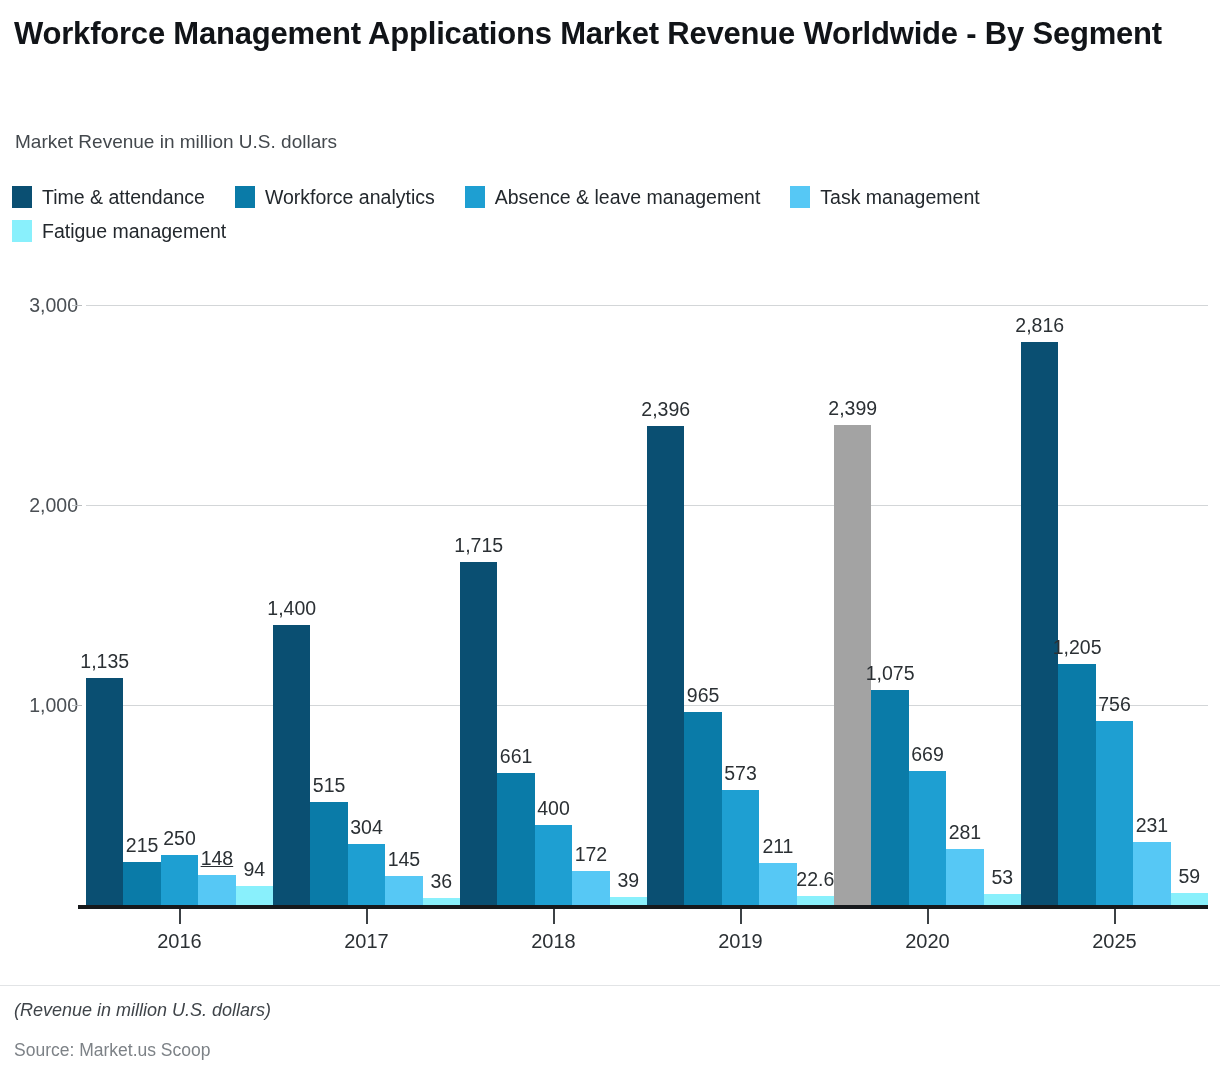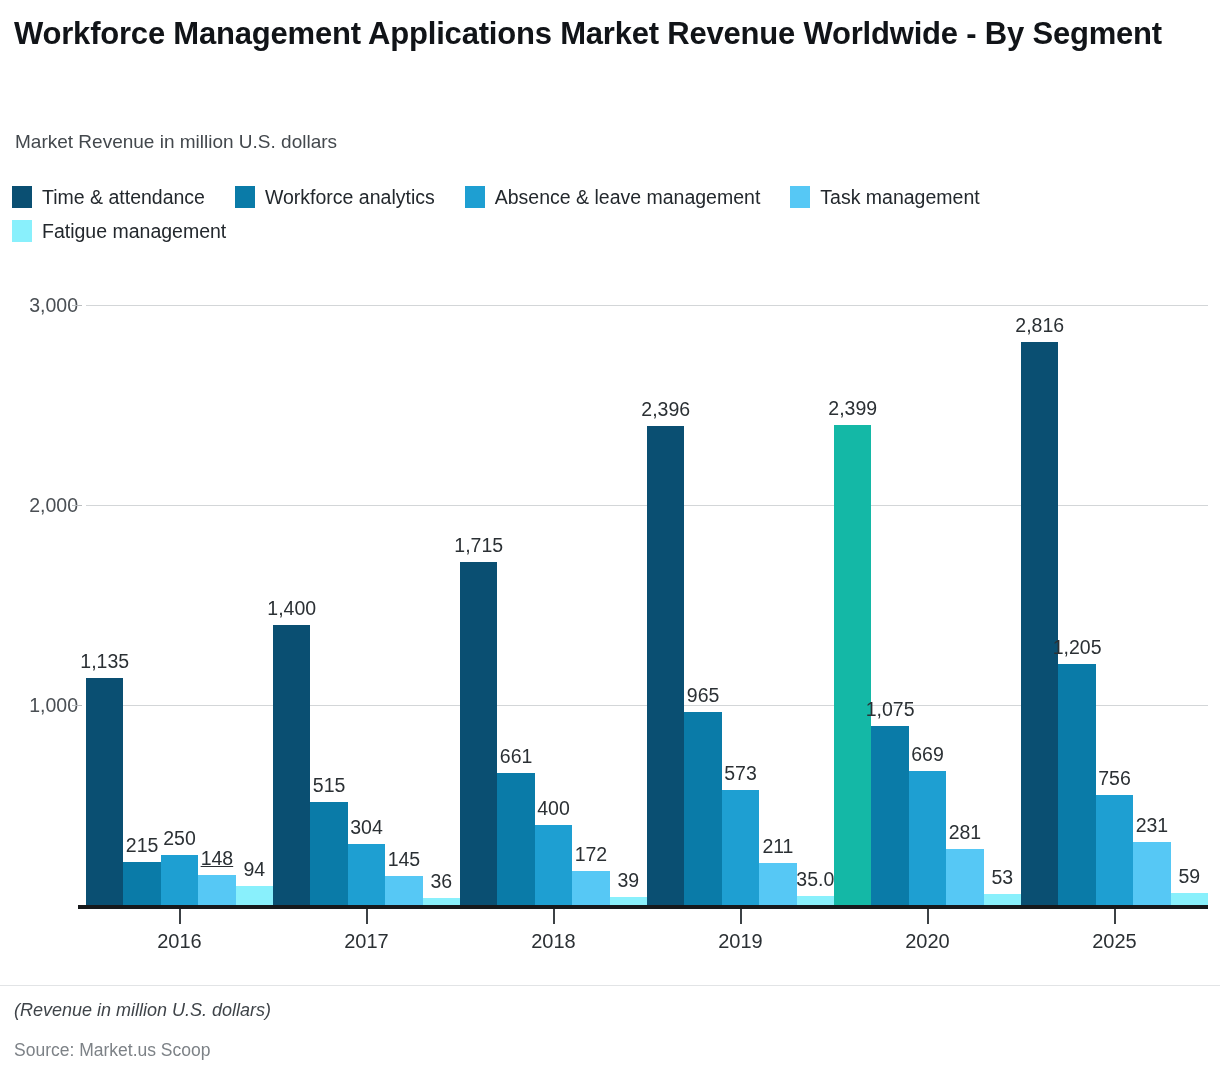--- a/index.html
+++ b/index.html
@@ -262,34 +262,34 @@
               <span class="bar-label" style="color: rgb(43, 48, 52);">573</span>
             </div>
           </div>
           <div class="bar-wrap">
             <div class="bar" style="height: 42.2px; background: rgb(86, 200, 245);">
               <span class="bar-label" style="color: rgb(43, 48, 52);">211</span>
             </div>
           </div>
           <div class="bar-wrap">
             <div class="bar" style="height: 9.1px; background: rgb(137, 240, 252);">
-              <span class="bar-label" style="color: rgb(43, 48, 52);">35.0</span>
+              <span class="bar-label" style="color: rgb(43, 48, 52);">22.6</span>
             </div>
           </div>
           <div class="xtickmark"></div>
           <div class="xlabel">2019</div>
         </div>
         <div class="group">
           <div class="bar-wrap">
-            <div class="bar" style="height: 479.8px; background: #14b8a6;">
+            <div class="bar" style="height: 479.8px; background: #a3a3a3;">
               <span class="bar-label" style="color: rgb(43, 48, 52);">2,399</span>
             </div>
           </div>
           <div class="bar-wrap">
-            <div class="bar" style="height: 179px; background: rgb(10, 123, 168);">
+            <div class="bar" style="height: 215px; background: rgb(10, 123, 168);">
               <span class="bar-label" style="color: rgb(43, 48, 52);">1,075</span>
             </div>
           </div>
           <div class="bar-wrap">
             <div class="bar" style="height: 133.8px; background: rgb(30, 159, 210);">
               <span class="bar-label" style="color: rgb(43, 48, 52);">669</span>
             </div>
           </div>
           <div class="bar-wrap">
             <div class="bar" style="height: 56.2px; background: rgb(86, 200, 245);">
@@ -309,21 +309,21 @@
             <div class="bar" style="height: 563.2px; background: rgb(10, 79, 114);">
               <span class="bar-label" style="color: rgb(43, 48, 52);">2,816</span>
             </div>
           </div>
           <div class="bar-wrap">
             <div class="bar" style="height: 241px; background: rgb(10, 123, 168);">
               <span class="bar-label" style="color: rgb(43, 48, 52);">1,205</span>
             </div>
           </div>
           <div class="bar-wrap">
-            <div class="bar" style="height: 110px; background: rgb(30, 159, 210);">
+            <div class="bar" style="height: 184px; background: rgb(30, 159, 210);">
               <span class="bar-label" style="color: rgb(43, 48, 52);">756</span>
             </div>
           </div>
           <div class="bar-wrap">
             <div class="bar" style="height: 63px; background: rgb(86, 200, 245);">
               <span class="bar-label" style="color: rgb(43, 48, 52);">231</span>
             </div>
           </div>
           <div class="bar-wrap">
             <div class="bar" style="height: 11.8px; background: rgb(137, 240, 252); padding-left: 35px;">

